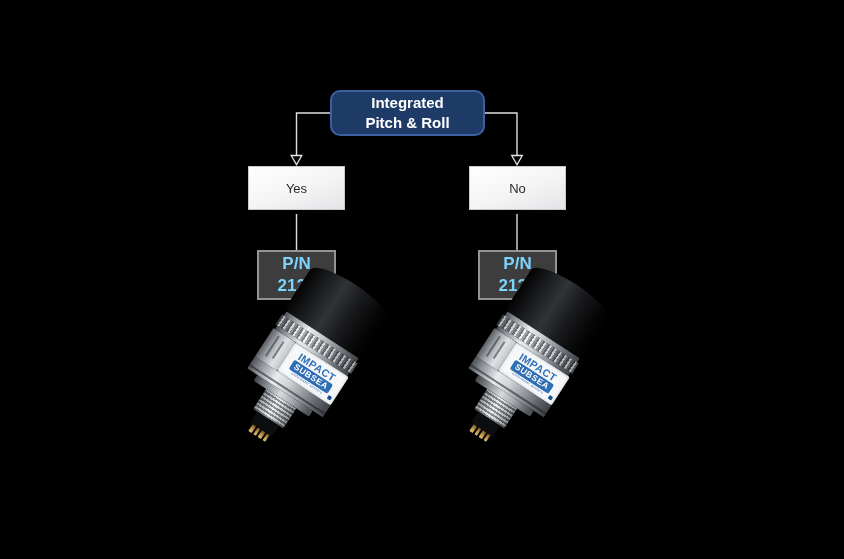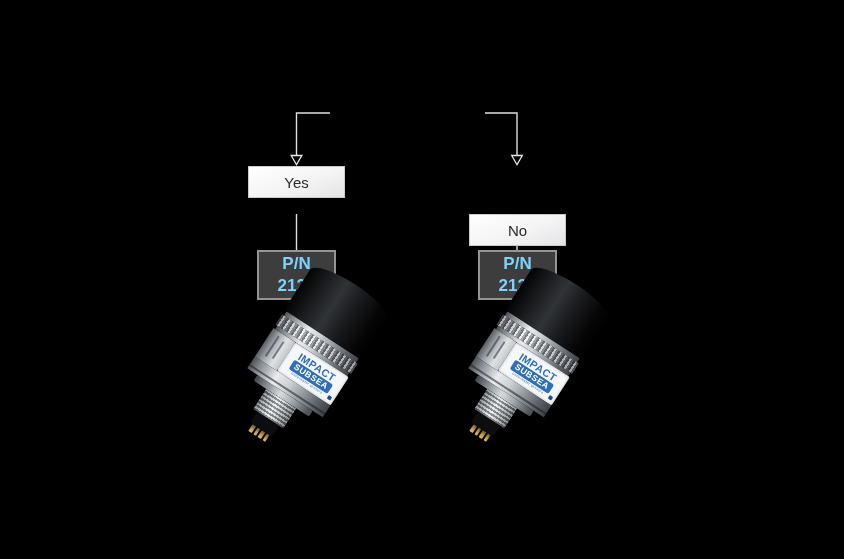--- a/index.html
+++ b/index.html
@@ -10,26 +10,26 @@
   .connector-svg{position:absolute;left:0;top:0;z-index:1;}
 
   
   .node{position:absolute;display:flex;flex-direction:column;align-items:center;justify-content:center;text-align:center;box-sizing:border-box;}
   .root-node{
     left:330px;top:90px;width:155px;height:46px;z-index:2;
     background:#1e3a66;border:2.5px solid #3b5fa1;border-radius:10px;
     color:#fff;font-weight:bold;font-size:15px;line-height:1.35;
   }
   .decision-node{
-    width:97px;height:32px;z-index:2;
+    width:97px;height:44px;z-index:2;
     background:linear-gradient(160deg,#ffffff 0%,#f4f4f5 55%,#e3e4e6 100%);
-    border:1px solid #c9c9c9;color:#2a2a2a;font-size:15px;
+    border:1px solid #c9c9c9;color:#2a2a2a;font-size:13px;
   }
   .decision-yes{left:248px;top:166px;}
-  .decision-no{left:469px;top:166px;margin-top:48px;}
+  .decision-no{left:469px;top:166px;}
   .pn-node{
     width:79px;height:50px;z-index:2;
     background:#3d3d3d;border:2px solid #949494;
     color:#7dd3fc;font-weight:bold;font-size:17px;line-height:1.3;
   }
   .pn-left{left:257px;top:250px;}
   .pn-right{left:478px;top:250px;}
 
   
   .sensor{position:absolute;width:170px;height:200px;z-index:3;}
@@ -105,20 +105,24 @@
     <g stroke="#dfdfdf" stroke-width="1.4" fill="none">
       <path d="M330,113 H296.5 V155"></path>
       <path d="M485,113 H517 V155"></path>
       <line x1="296.5" y1="214" x2="296.5" y2="250"></line>
       <line x1="517" y1="214" x2="517" y2="250"></line>
     </g>
     <polygon points="291.2,155.5 301.8,155.5 296.5,164.8" fill="#050505" stroke="#e8e8e8" stroke-width="1.3"></polygon>
     <polygon points="511.7,155.5 522.3,155.5 517,164.8" fill="#050505" stroke="#e8e8e8" stroke-width="1.3"></polygon>
   </svg>
 
+  <div class="node root-node">
+    <span>Integrated</span>
+    <span>Pitch &amp; Roll</span>
+  </div>
 
   <div class="node decision-node decision-yes">
     <span>Yes</span>
   </div>
 
   <div class="node decision-node decision-no">
     <span>No</span>
   </div>
 
   <div class="node pn-node pn-left">

